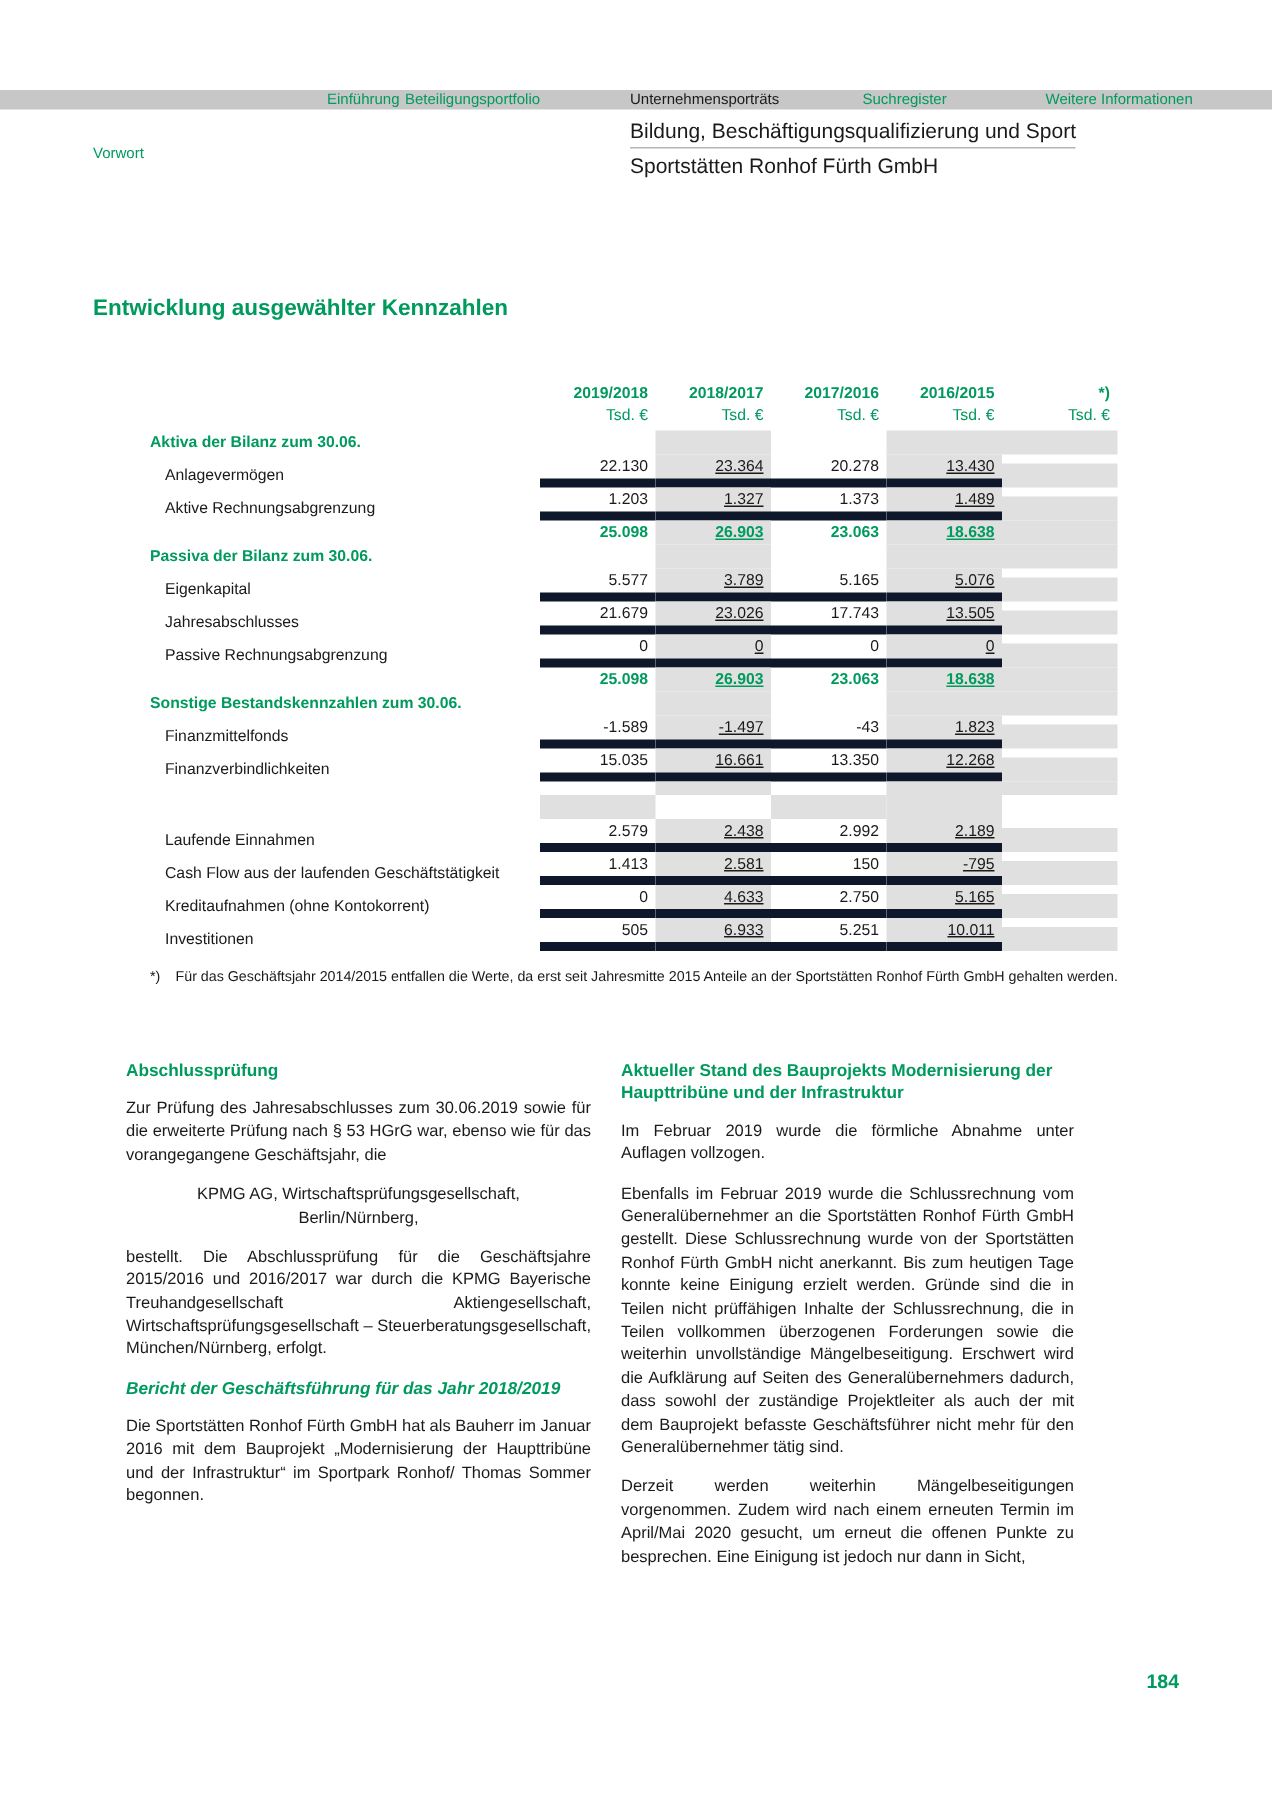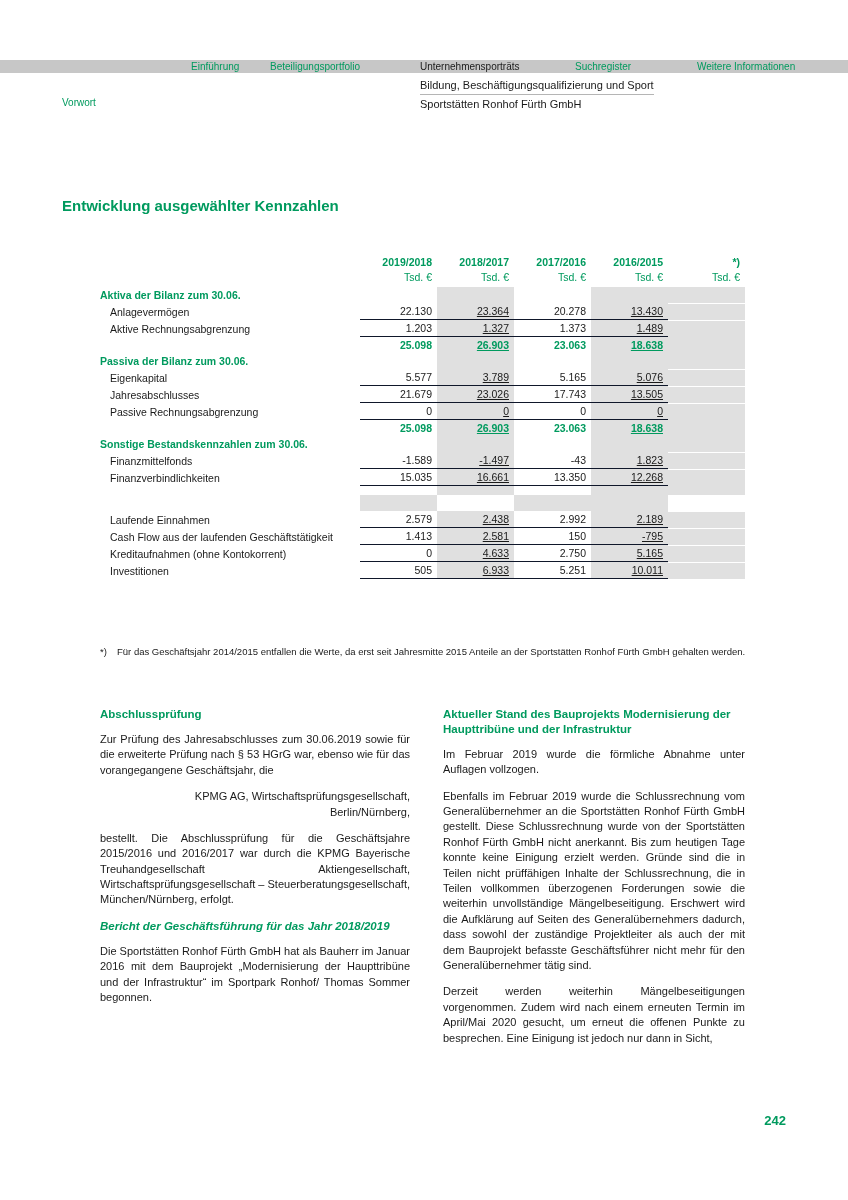--- a/index.html
+++ b/index.html
@@ -8,56 +8,56 @@
     width:848px; height:1200px; position:relative; overflow:hidden;
     font-family:"Liberation Sans", sans-serif; color:#1a1a1a;
     --accent:#009a5e; --shade:#e0e0e0; --navbar:#c7c7c7;
   }
 
   
   .navbar { position:absolute; top:60px; left:0; width:848px; height:13px; background:var(--navbar); }
   .nav-item { position:absolute; top:1px; font-size:10px; line-height:11px; color:var(--accent); white-space:nowrap; cursor:pointer; }
   .nav-item.active { color:#1a1a1a; }
   .nav-item:nth-child(1){ left:62px;margin-top:36px; }
-  .nav-item:nth-child(2){ left:147px;padding-left:44px; }
+  .nav-item:nth-child(2){ left:174px;padding-left:44px; }
   .nav-item:nth-child(3){ left:270px; }
   .nav-item:nth-child(4){ left:420px; }
   .nav-item:nth-child(5){ left:575px; }
   .nav-item:nth-child(6){ left:697px; }
 
-  .subnav { position:absolute; left:420px; top:79px; font-size:11px; color:#1a1a1a; }
+  .subnav { position:absolute; left:420px; top:79px; font-size:14px; color:#1a1a1a; }
   .subnav .line1 { display:inline-block; padding-bottom:3px; border-bottom:1px solid #b5b5b5; margin-bottom:3px; }
   .subnav .line2 { display:block; }
 
   .page-title { position:absolute; left:62px; top:197px; font-size:15px; font-weight:bold; color:var(--accent); }
 
   
   .ktable { position:absolute; left:100px; top:254px; width:645px; font-size:10.5px; }
   .trow { display:grid; grid-template-columns:260px 77px 77px 77px 77px 77px; align-items:end; }
   .cell { min-height:16px; padding:2px 5px 2px 0; text-align:right; white-space:nowrap; }
   .cell.lbl { text-align:left; padding-right:2px; }
   .thead .cell { color:var(--accent); font-weight:bold; min-height:14px; padding-bottom:1px; }
   .tunits .cell { color:var(--accent); min-height:13px; padding-bottom:4px; }
   .trow.section .cell.lbl { color:var(--accent); font-weight:bold; }
   .trow.item .cell.lbl { padding-left:10px; }
-  .cell.rule { border-bottom:1px solid #0f172a; }
+  .cell.rule { border-bottom:6px solid #0f172a; }
   .cell.shaded { background:var(--shade);text-decoration:underline; }
   .trow.total .cell.val { color:var(--accent); font-weight:bold; }
   .trow.spacer .cell { min-height:9px; padding:0; }
 
   .footnote { position:absolute; left:100px; top:646px; width:648px; font-size:9.5px; line-height:1.3; display:flex; }
   .footnote .marker { flex:0 0 17px; }
   .footnote .fn-text { flex:1; }
 
   
-  .textcols { position:absolute; left:100px; top:707px; width:645px; display:grid; grid-template-columns:310px 302px; column-gap:33px; align-items:start; }
+  .textcols { position:absolute; left:84px; top:707px; width:645px; display:grid; grid-template-columns:310px 302px; column-gap:20px; align-items:start; }
   .col-heading { color:var(--accent); font-size:11.5px; font-weight:bold; line-height:1.3; margin-bottom:10px; text-align:left; }
   .col-heading.second { margin-top:6px;font-style:italic; }
   .textcols p { font-size:11px; line-height:1.4; text-align:justify; margin-bottom:11px; }
-  .textcols p.kpmg { text-align:right; margin-bottom:0; }
+  .textcols p.kpmg { text-align:center; margin-bottom:0; }
 
   .page-number { position:absolute; top:1113px; right:62px; font-size:13px; font-weight:bold; color:var(--accent); }
 </style>
 </head>
 <body style="--accent: #009a5e; --shade: #e0e0e0; --navbar: #c7c7c7;">
 
 <div class="navbar">
     <span class="nav-item">Vorwort</span>
     <span class="nav-item">Einführung</span>
     <span class="nav-item">Beteiligungsportfolio</span>
@@ -251,13 +251,13 @@
     <p>Die Sportstätten Ronhof Fürth GmbH hat als Bauherr im Januar 2016 mit dem Bauprojekt „Modernisierung der Haupttribüne und der Infrastruktur“ im Sportpark Ronhof/ Thomas Sommer begonnen.</p>
   </div>
   <div class="col right">
     <h3 class="col-heading">Aktueller Stand des Bauprojekts Modernisierung der Haupttribüne und der Infrastruktur</h3>
     <p>Im Februar 2019 wurde die förmliche Abnahme unter Auflagen vollzogen.</p>
     <p>Ebenfalls im Februar 2019 wurde die Schlussrechnung vom Generalübernehmer an die Sportstätten Ronhof Fürth GmbH gestellt. Diese Schlussrechnung wurde von der Sportstätten Ronhof Fürth GmbH nicht anerkannt. Bis zum heutigen Tage konnte keine Einigung erzielt werden. Gründe sind die in Teilen nicht prüffähigen Inhalte der Schlussrechnung, die in Teilen vollkommen überzogenen Forderungen sowie die weiterhin unvollständige Mängelbeseitigung. Erschwert wird die Aufklärung auf Seiten des Generalübernehmers dadurch, dass sowohl der zuständige Projektleiter als auch der mit dem Bauprojekt befasste Geschäftsführer nicht mehr für den Generalübernehmer tätig sind.</p>
     <p>Derzeit werden weiterhin Mängelbeseitigungen vorgenommen. Zudem wird nach einem erneuten Termin im April/Mai 2020 gesucht, um erneut die offenen Punkte zu besprechen. Eine Einigung ist jedoch nur dann in Sicht,</p>
   </div>
 </div>
 
-<div class="page-number">242</div>
+<div class="page-number">184</div>
 
 </body></html>

